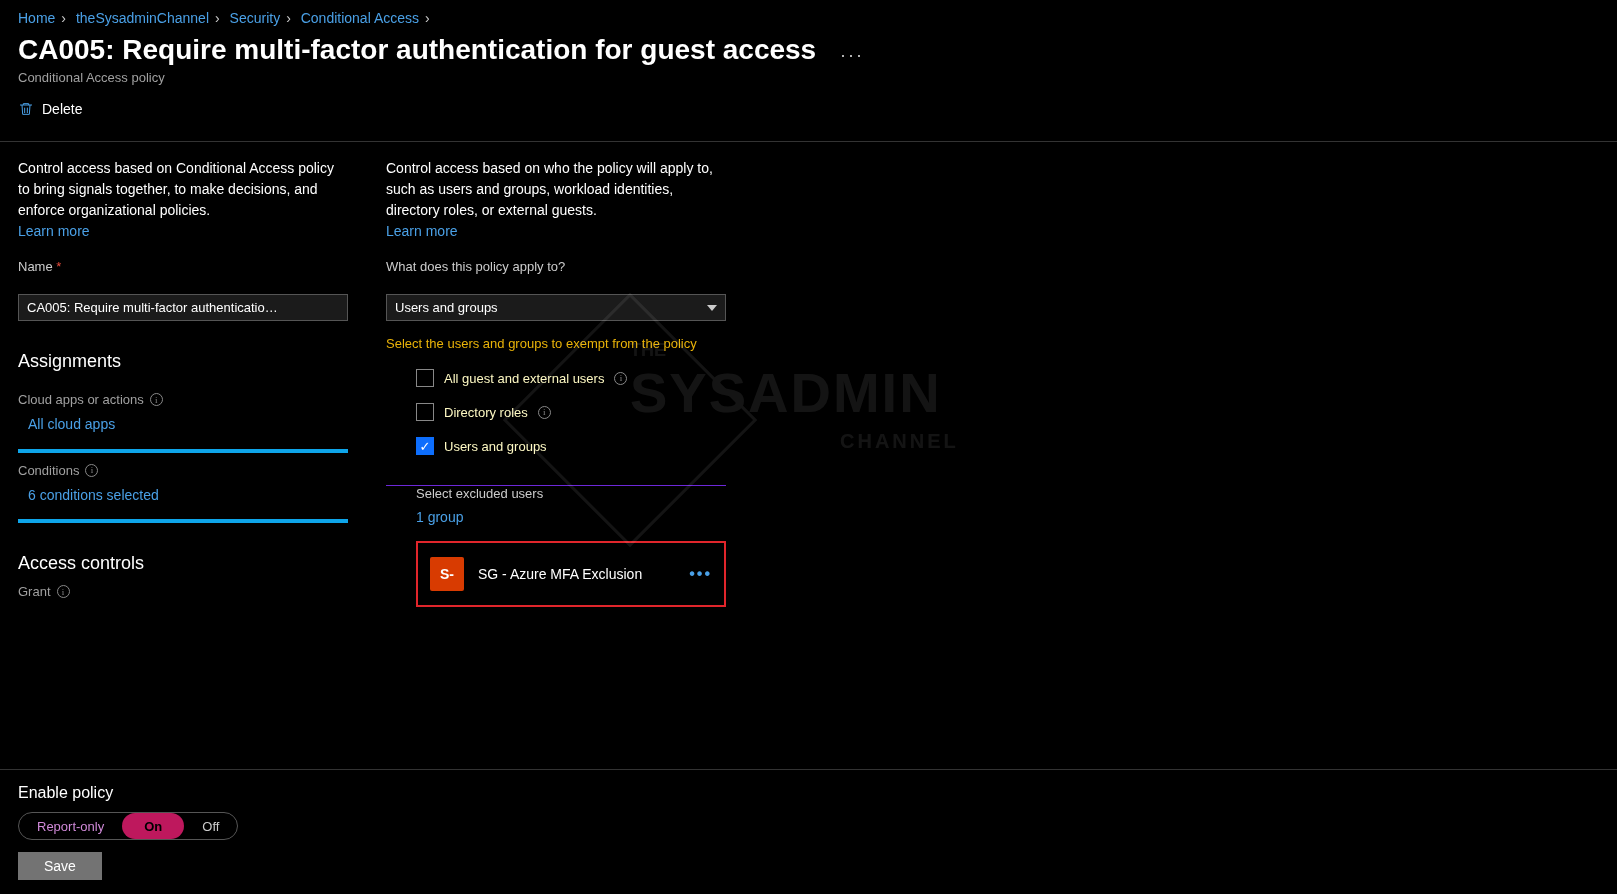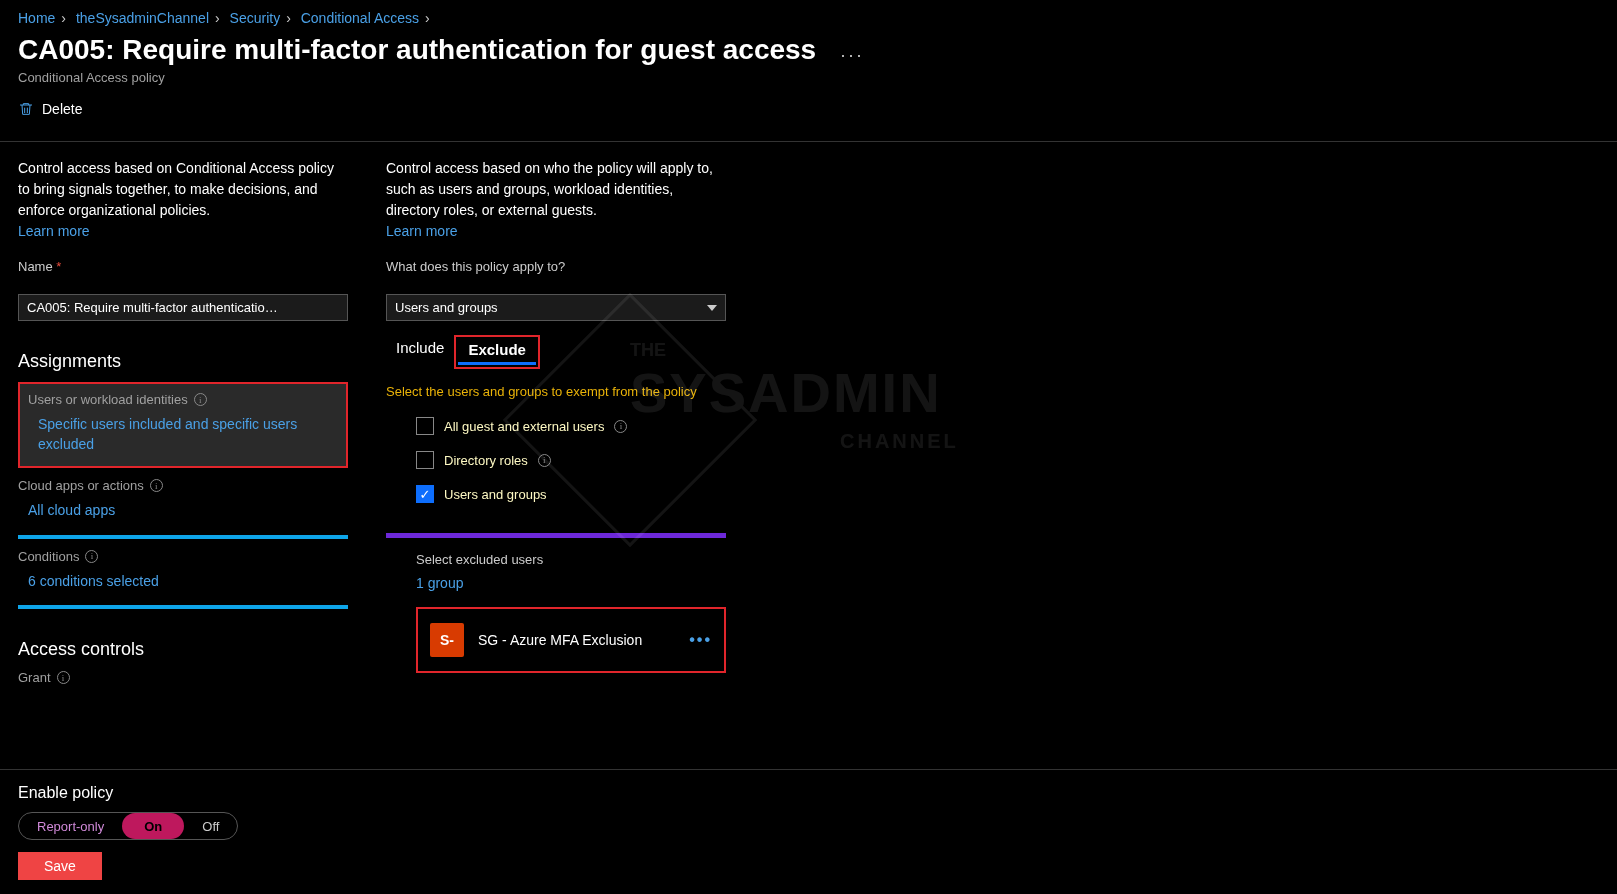--- a/index.html
+++ b/index.html
@@ -44,34 +44,34 @@
 .tabs { display:flex; gap:0; margin-top:14px; align-items:flex-start; }
 .tab { padding:4px 10px 6px; font-size:15px; cursor:pointer; }
 .tab.active-wrap { border:2px solid #e1252b; padding:2px; }
 .tab.active-wrap .tab-inner { font-weight:600; padding:2px 10px 4px; border-bottom:3px solid #0d6efd; }
 .exclude-desc { color:#eab308; font-size:13px; margin-top:14px; line-height:1.4; }
 .check-row { display:flex; align-items:center; gap:10px; margin-top:16px; padding-left:30px; }
 .check-box { width:18px; height:18px; border:1px solid #888; display:flex; align-items:center; justify-content:center; cursor:pointer; flex-shrink:0; }
 .check-box.checked { background:#0d6efd; border-color:#0d6efd; }
 .check-box.checked::after { content:"✓"; color:#fff; font-size:13px; }
 .check-label { color:#fef9c3; font-size:13px; }
-.excluded-section { margin-top:30px; padding-left:30px; border-top:5px solid #6d28d9; padding-top:14px; margin-left:0; }
+.excluded-section { margin-top:30px; padding-left:30px; border-top:1px solid #6d28d9; margin-left:0; }
 .excluded-title { color:#ccc; font-size:13px; }
 .group-link { color:#4aa0e6; font-size:14px; margin-top:8px; display:inline-block; cursor:pointer; }
 .group-card { border:2px solid #e1252b; margin-top:16px; padding:14px 12px; display:flex; align-items:center; gap:14px; width:310px; }
 .group-avatar { width:34px; height:34px; background:#d83b01; color:#fff; display:flex; align-items:center; justify-content:center; font-weight:600; font-size:14px; border-radius:2px; }
 .group-name { flex:1; color:#fff; font-size:14px; }
 .group-more { color:#4aa0e6; letter-spacing:2px; font-size:16px; font-weight:bold; cursor:pointer; }
 .footer { position:absolute; bottom:0; left:0; width:100%; background:#000; border-top:1px solid #333; padding:14px 18px; }
 .footer-title { font-size:16px; margin-bottom:10px; }
 .toggle-group { display:inline-flex; align-items:center; border:1px solid #555; border-radius:18px; overflow:hidden; height:28px; }
 .toggle-opt { padding:0 18px; height:100%; display:flex; align-items:center; font-size:13px; cursor:pointer; color:#ccc; }
 .toggle-opt.report { color:#d089d8; }
 .toggle-opt.on { background:#be185d; color:#000; border-radius:14px; font-weight:600; padding:0 22px; }
-.save-btn { display:block; margin-top:12px; background:#ef4444; color:#fff; border:none; padding:6px 26px; font-size:14px; cursor:pointer; }
+.save-btn { display:block; margin-top:12px; background:#737373; color:#fff; border:none; padding:6px 26px; font-size:14px; cursor:pointer; }
 .watermark { position:absolute; left:480px; top:300px; opacity:0.08; pointer-events:none; width:520px; }
 .watermark .diamond { border:3px solid #fff; width:180px; height:180px; transform:rotate(45deg); position:absolute; left:60px; top:30px; }
 .watermark .text1 { position:absolute; left:150px; top:40px; font-size:18px; font-weight:bold; color:#fff; }
 .watermark .text2 { position:absolute; left:150px; top:60px; font-size:56px; font-weight:800; letter-spacing:2px; color:#fff; font-family: Arial Black, sans-serif; }
 .watermark .text3 { position:absolute; left:360px; top:130px; font-size:20px; font-weight:bold; color:#fff; letter-spacing:3px; }
 </style>
 </head>
 <body>
 
 <div class="breadcrumb">
@@ -99,27 +99,20 @@
 <div class="content">
   <div class="col-left">
     <div class="desc">Control access based on Conditional Access policy to bring signals together, to make decisions, and enforce organizational policies.</div>
     <span class="learn-more">Learn more</span>
 
     <div class="field-label req">Name</div>
     <div class="text-input">CA005: Require multi-factor authenticatio…</div>
 
     <div class="section-title">Assignments</div>
 
-    <div class="assignment-item selected">
-      <div class="assignment-name">
-        <span>Users or workload identities</span>
-        <i class="info-icon"></i>
-      </div>
-      <div class="assignment-value">Specific users included and specific users excluded</div>
-    </div>
 
     <div class="assignment-item">
       <div class="assignment-name">
         <span>Cloud apps or actions</span>
         <i class="info-icon"></i>
       </div>
       <div class="assignment-value">All cloud apps</div>
     </div>
 
     <div class="assignment-item">
@@ -140,26 +133,20 @@
   <div class="col-right">
     <div class="desc">Control access based on who the policy will apply to, such as users and groups, workload identities, directory roles, or external guests.</div>
     <span class="learn-more">Learn more</span>
 
     <div class="field-label">What does this policy apply to?</div>
     <div class="select-box">
       <span>Users and groups</span>
       <span class="chev"></span>
     </div>
 
-    <div class="tabs">
-      <div class="tab">Include</div>
-      <div class="tab active-wrap">
-        <div class="tab-inner">Exclude</div>
-      </div>
-    </div>
 
     <div class="exclude-desc">Select the users and groups to exempt from the policy</div>
 
     <div class="check-row">
       <div class="check-box"></div>
       <span class="check-label">All guest and external users</span>
       <i class="info-icon"></i>
     </div>
     <div class="check-row">
       <div class="check-box"></div>

